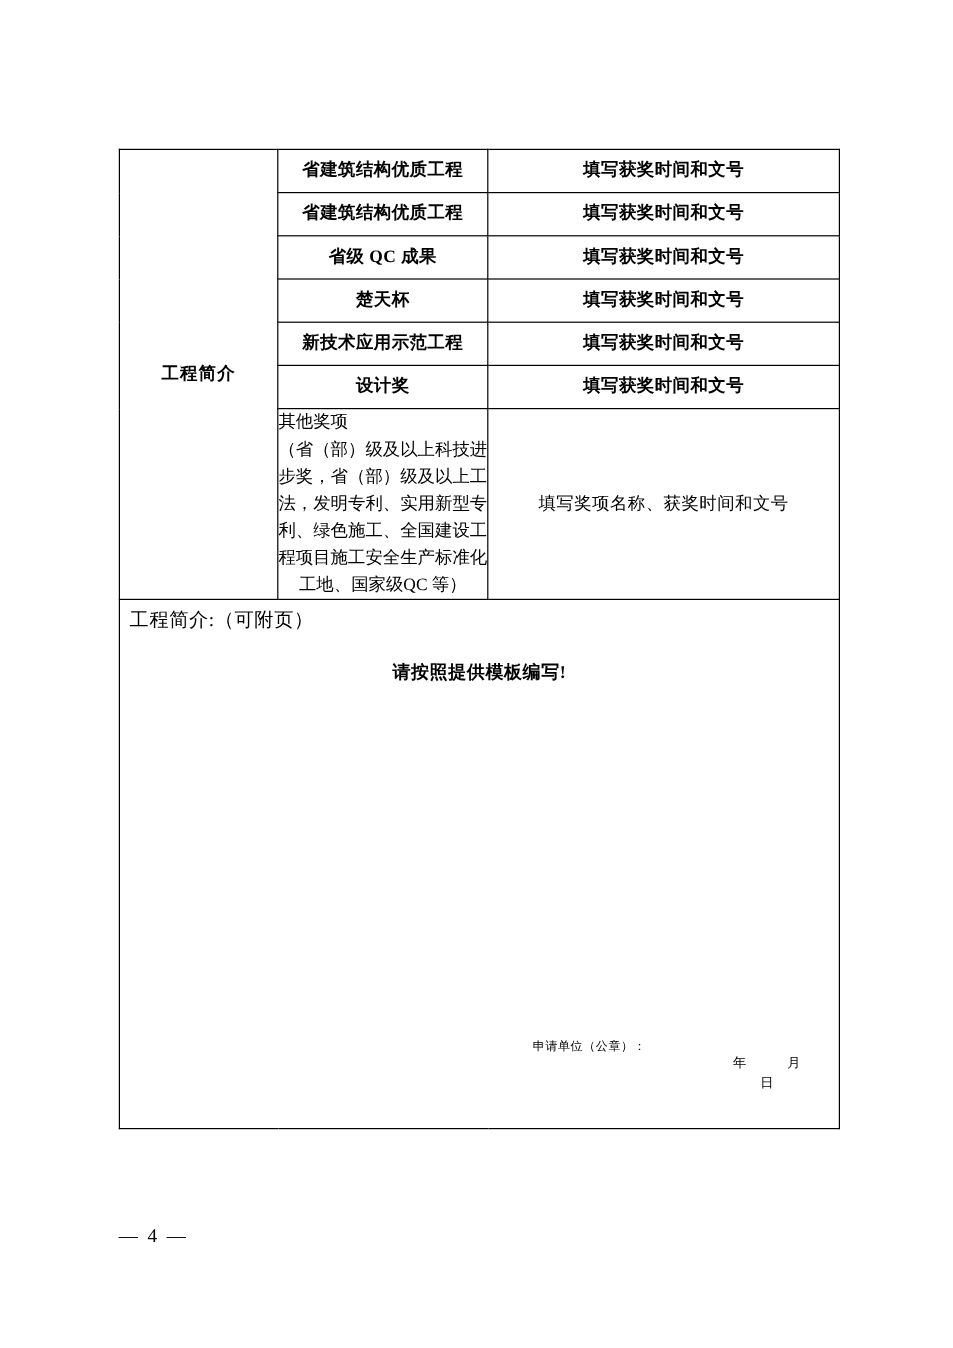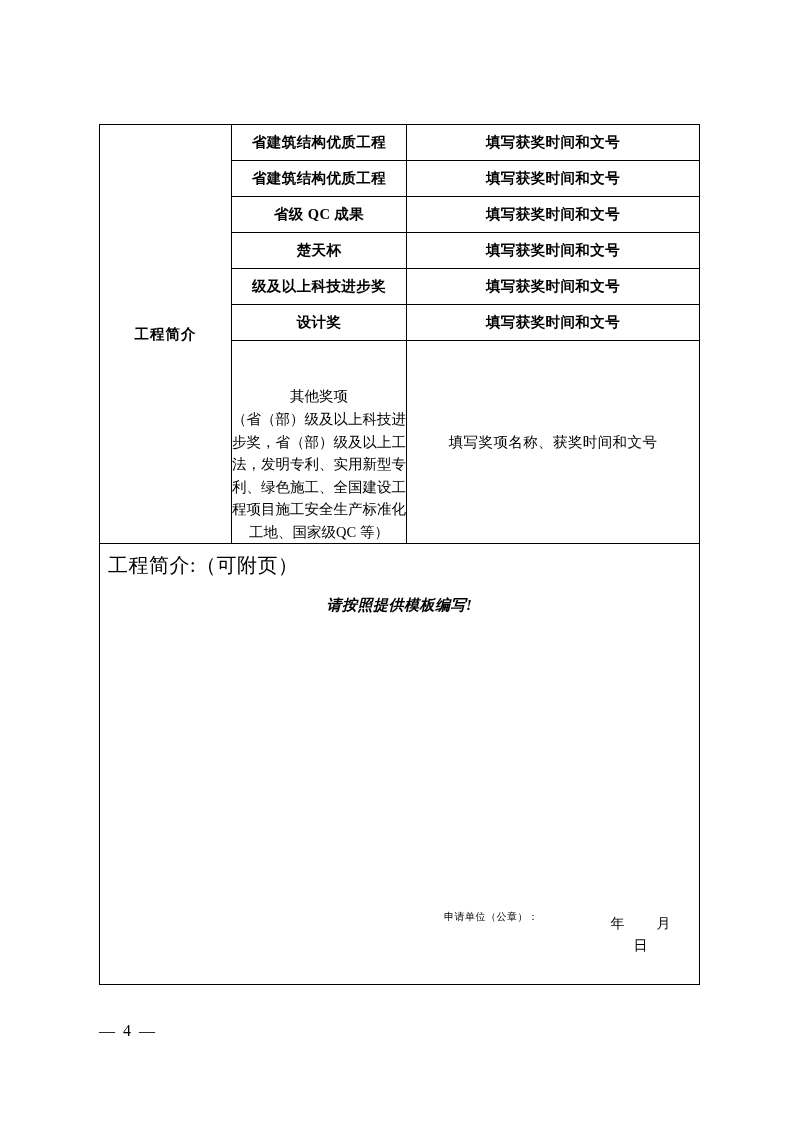--- a/index.html
+++ b/index.html
@@ -56,65 +56,63 @@
   }
   .other-item {
     text-align: left;
     padding: 4px 6px 6px 6px;
     font-size: 14.2px;
     line-height: 1.62;
     vertical-align: top;
   }
   .other-item .other-title {
     display: block;
-    text-align: center;
+    text-align: left;
     margin-bottom: 1px;
-    margin-top: 44px;
   }
   .other-value {
     vertical-align: middle;
   }
 
   .intro-cell {
     height: 440px;
     vertical-align: top;
     text-align: left;
     position: relative;
     padding: 0;
   }
   .intro-title {
     position: absolute;
     left: 8px;
     top: 6px;
-    font-size: 20px;
+    font-size: 16px;
     letter-spacing: 0.5px;
   }
   .intro-note {
     position: absolute;
     left: 0;
     right: 0;
     top: 50px;
     text-align: center;
-    font-style: italic;
     font-weight: bold;
     font-size: 15px;
     letter-spacing: 0.5px;
   }
   .signature-unit {
     position: absolute;
     left: 344px;
     bottom: 60px;
     font-size: 10px;
     letter-spacing: 0.5px;
   }
   .signature-date {
     position: absolute;
     left: 510px;
     bottom: 28px;
-    font-size: 14px;
+    font-size: 11px;
     letter-spacing: 0.5px;
   }
   .signature-date span {
     display: inline-block;
     width: 42px;
     text-align: left;
   }
   .page-number {
     position: absolute;
     left: 99px;
@@ -141,21 +139,21 @@
       </tr>
       <tr class="row-award">
         <td class="item-cell">省级 QC 成果</td>
         <td class="value-cell">填写获奖时间和文号</td>
       </tr>
       <tr class="row-award">
         <td class="item-cell">楚天杯</td>
         <td class="value-cell">填写获奖时间和文号</td>
       </tr>
       <tr class="row-award">
-        <td class="item-cell">级及以上科技进步奖</td>
+        <td class="item-cell">新技术应用示范工程</td>
         <td class="value-cell">填写获奖时间和文号</td>
       </tr>
       <tr class="row-award">
         <td class="item-cell">设计奖</td>
         <td class="value-cell">填写获奖时间和文号</td>
       </tr>
       <tr>
         <td class="other-item">
           <span class="other-title">其他奖项</span>
           <span>（省（部）级及以上科技进步奖，省（部）级及以上工法，发明专利、实用新型专利、绿色施工、全国建设工程项目施工安全生产标准化工地、国家级QC 等）</span>

